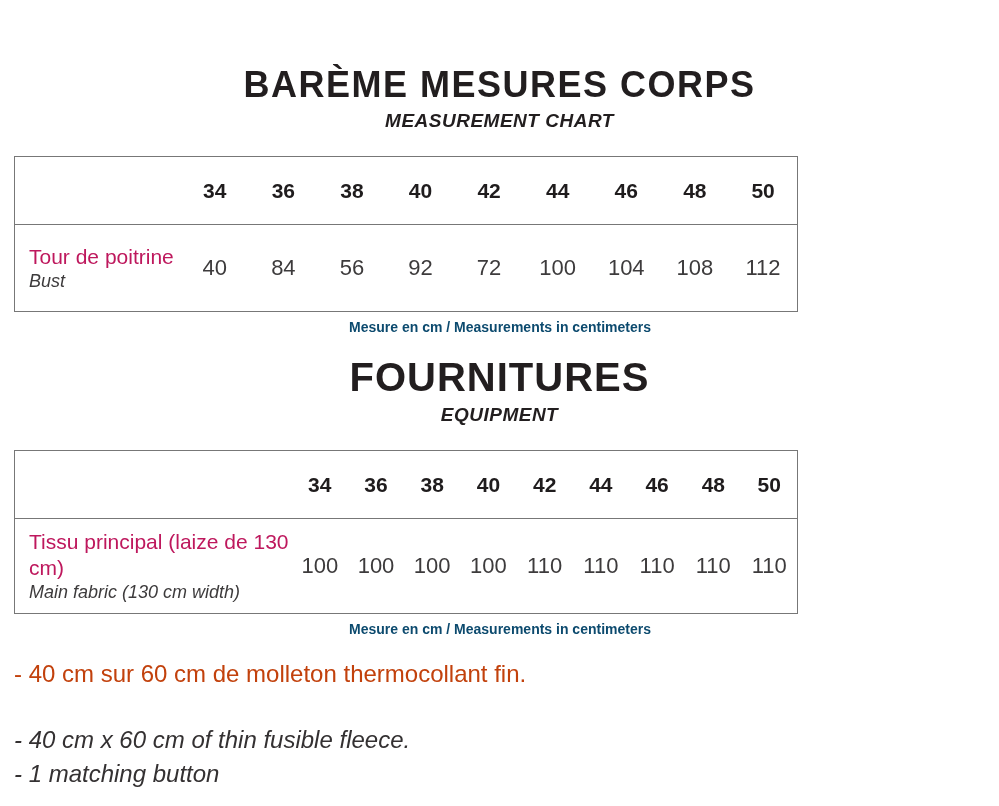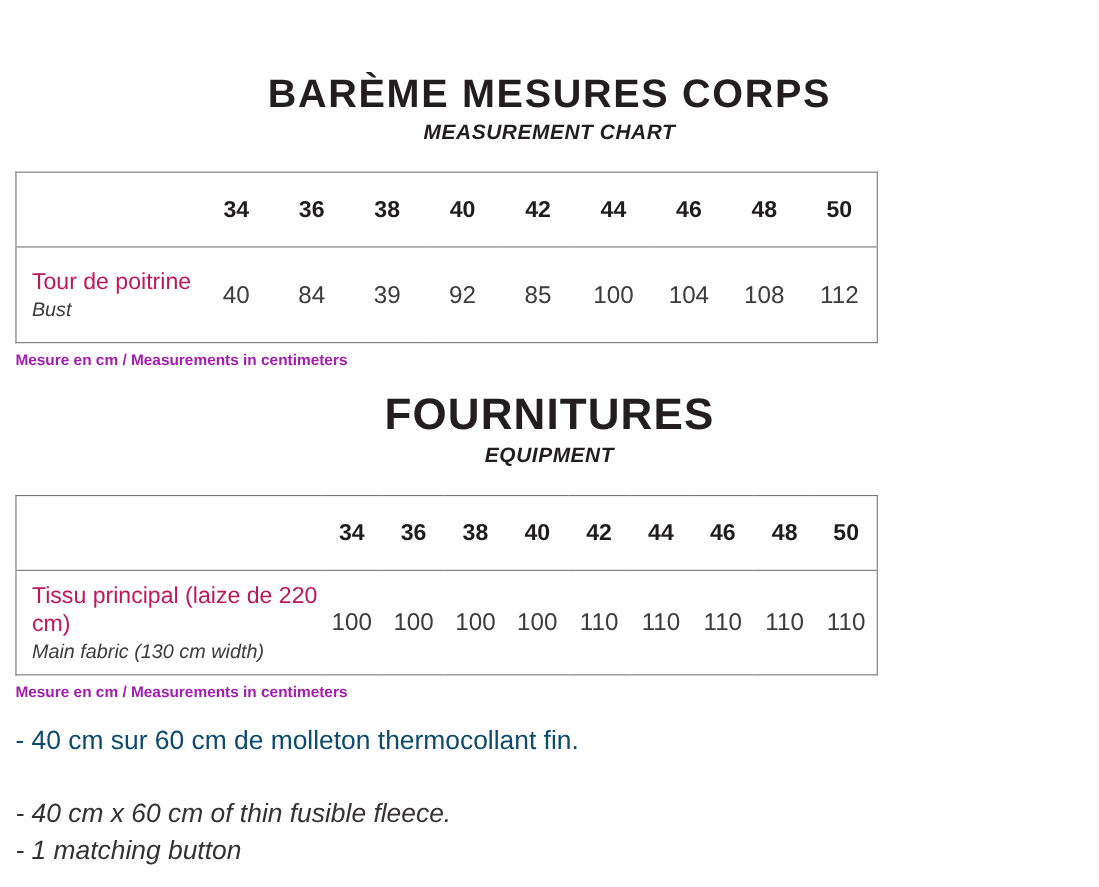--- a/index.html
+++ b/index.html
@@ -76,34 +76,34 @@
     font-size: 18px;
     font-style: italic;
     font-weight: 400;
     color: #3d3b3c;
     line-height: 1.25;
   }
   #equipment-table tbody tr { height: 95px; }
   .units-caption {
     width: 972px;
     margin: 7px 13px 0 14px;
-    text-align: left;
+    text-align: center;
     font-size: 14px;
     font-weight: 600;
-    color: #a21caf;
+    color: #0c4a6e;
   }
   .notes {
     margin: 20px 0 0 14px;
     list-style: none;
     padding: 0;
   }
   .notes li {
     font-size: 24px;
     line-height: 34px;
-    color: #0c4a6e;
+    color: #c2410c;
   }
   .notes.notes-en { margin-top: 32px; }
   .notes.notes-en li {
     font-style: italic;
     color: #343132;
   }
 </style>
 </head>
 <body>
 
@@ -140,23 +140,23 @@
       </tr>
     </thead>
     <tbody>
       <tr>
         <td class="row-label">
           <span class="label-fr">Tour de poitrine</span>
           <span class="label-en">Bust</span>
         </td>
         <td>40</td>
         <td>84</td>
-        <td>39</td>
+        <td>56</td>
         <td>92</td>
-        <td>85</td>
+        <td>72</td>
         <td>100</td>
         <td>104</td>
         <td>108</td>
         <td>112</td>
       </tr>
     </tbody>
   </table>
 
   <div class="units-caption">Mesure en cm / Measurements in centimeters</div>
 
@@ -186,21 +186,21 @@
         <th>42</th>
         <th>44</th>
         <th>46</th>
         <th>48</th>
         <th>50</th>
       </tr>
     </thead>
     <tbody>
       <tr>
         <td class="row-label">
-          <span class="label-fr">Tissu principal (laize de 220 cm)</span>
+          <span class="label-fr">Tissu principal (laize de 130 cm)</span>
           <span class="label-en">Main fabric (130 cm width)</span>
         </td>
         <td>100</td>
         <td>100</td>
         <td>100</td>
         <td>100</td>
         <td>110</td>
         <td>110</td>
         <td>110</td>
         <td>110</td>

